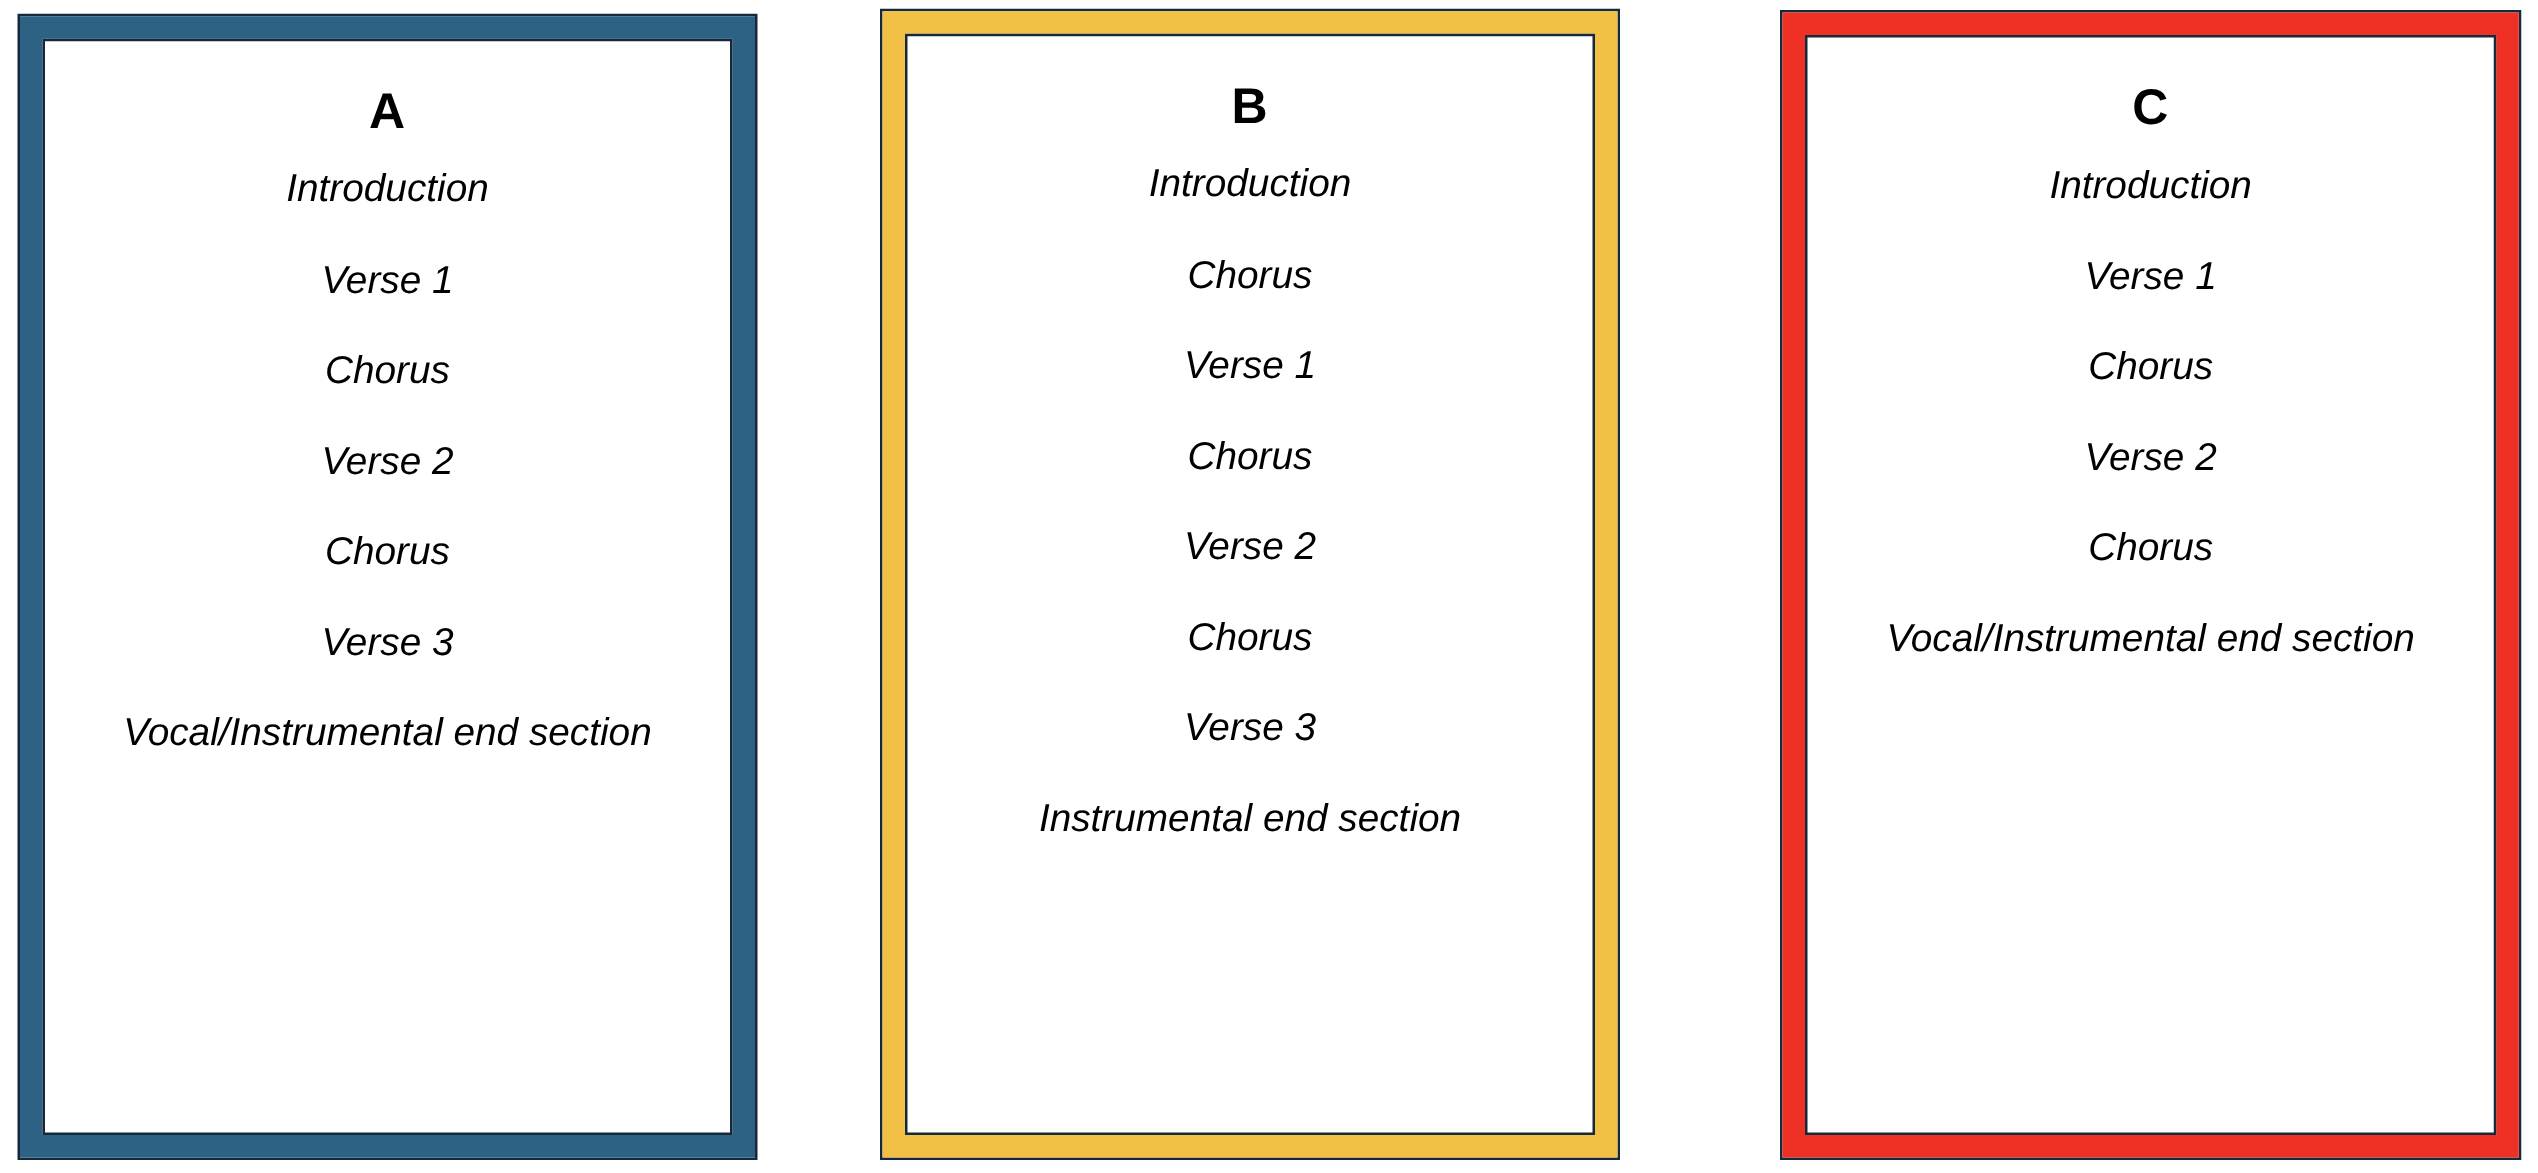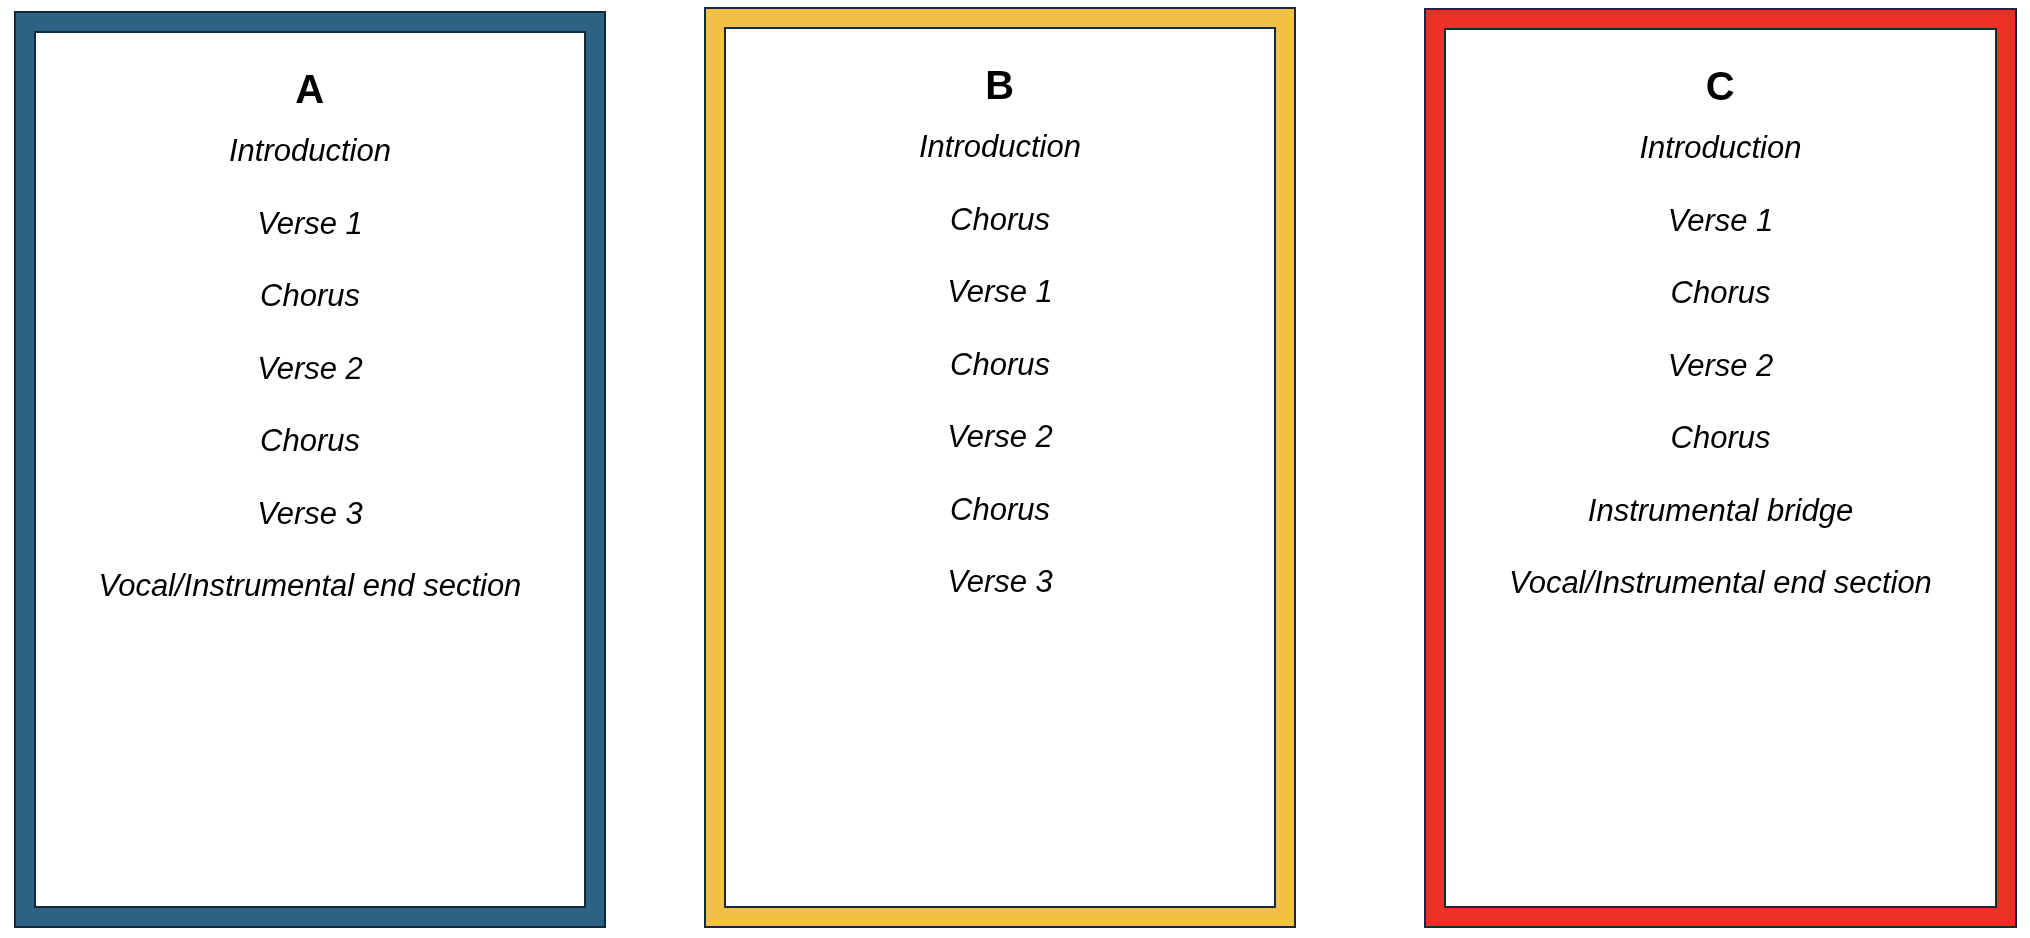--- a/index.html
+++ b/index.html
@@ -108,35 +108,35 @@
       <div class="panel-page">
         <div class="panel-title">B</div>
         <div class="panel-items items-8">
           <div class="panel-item">Introduction</div>
           <div class="panel-item">Chorus</div>
           <div class="panel-item">Verse 1</div>
           <div class="panel-item">Chorus</div>
           <div class="panel-item">Verse 2</div>
           <div class="panel-item">Chorus</div>
           <div class="panel-item">Verse 3</div>
+          <div class="panel-item">Instrumental end section</div>
         </div>
       </div>
     </div>
   </div>
 
   <div class="panel panel-c" id="panel-c" style="left:1424px; top:8px; width:593px; height:920px;">
     <div class="panel-band" id="band-c" style="background: rgb(238, 49, 36);">
       <div class="panel-page">
         <div class="panel-title">C</div>
         <div class="panel-items items-7">
           <div class="panel-item">Introduction</div>
           <div class="panel-item">Verse 1</div>
           <div class="panel-item">Chorus</div>
           <div class="panel-item">Verse 2</div>
           <div class="panel-item">Chorus</div>
-          <div class="panel-item">Instrumental bridge</div>
           <div class="panel-item">Vocal/Instrumental end section</div>
         </div>
       </div>
     </div>
   </div>
 
 </div>
 
 </body></html>

